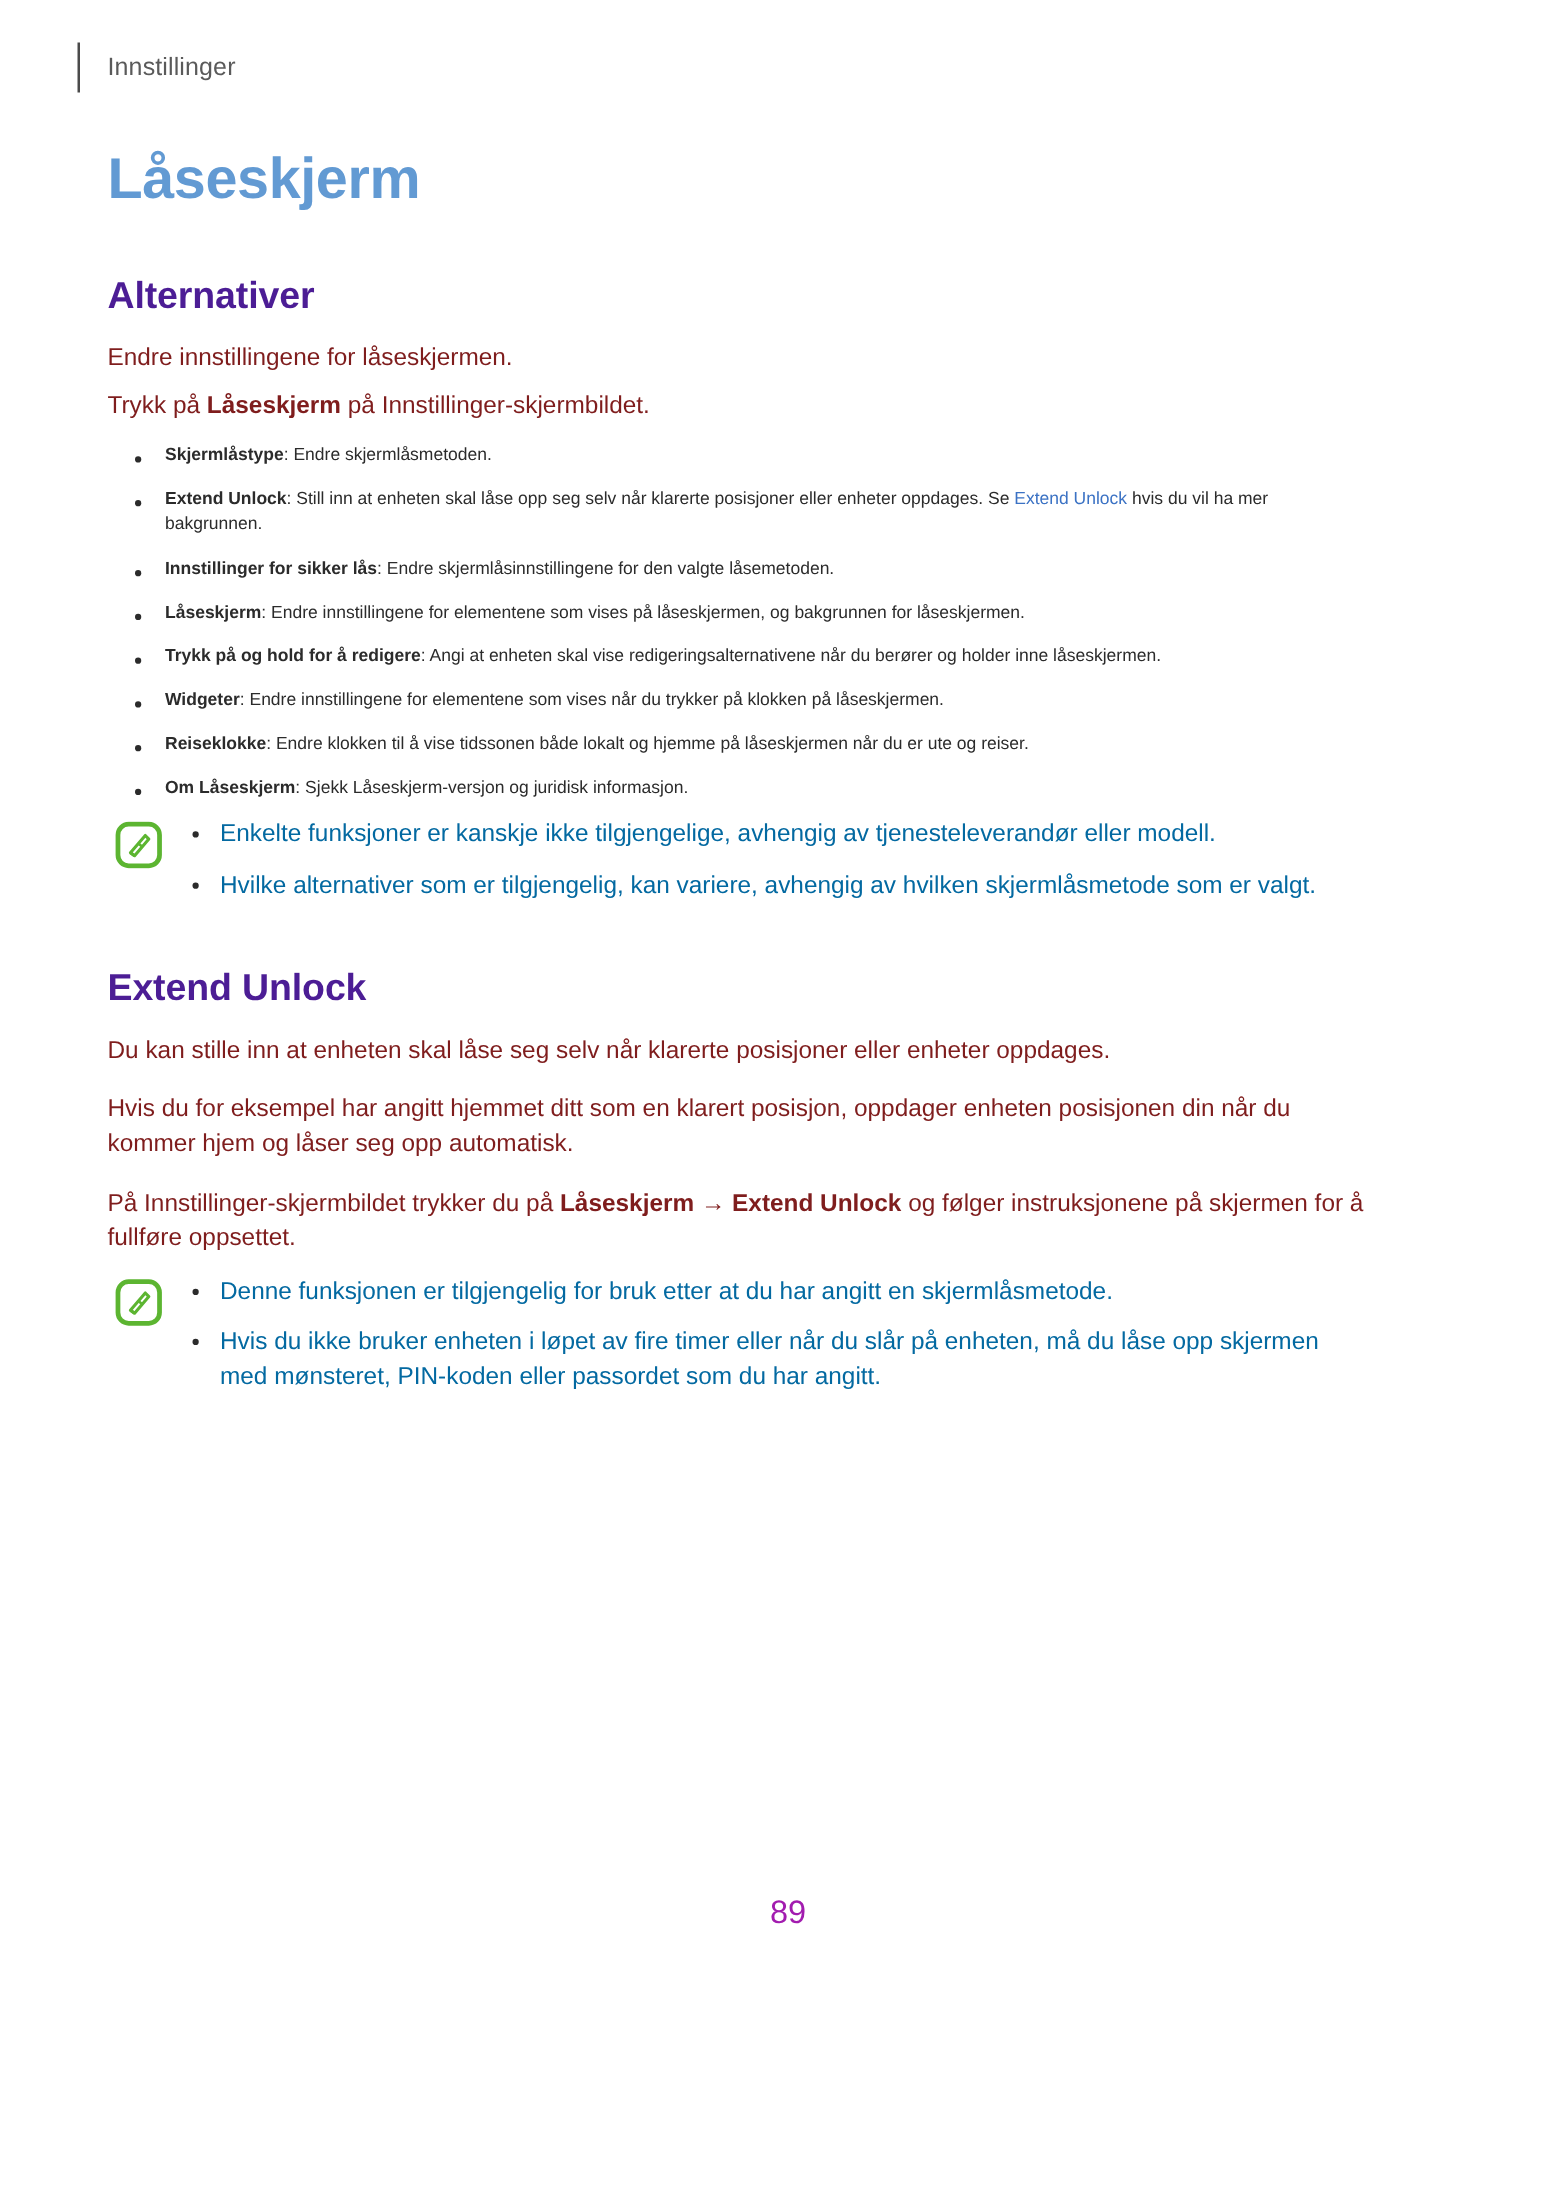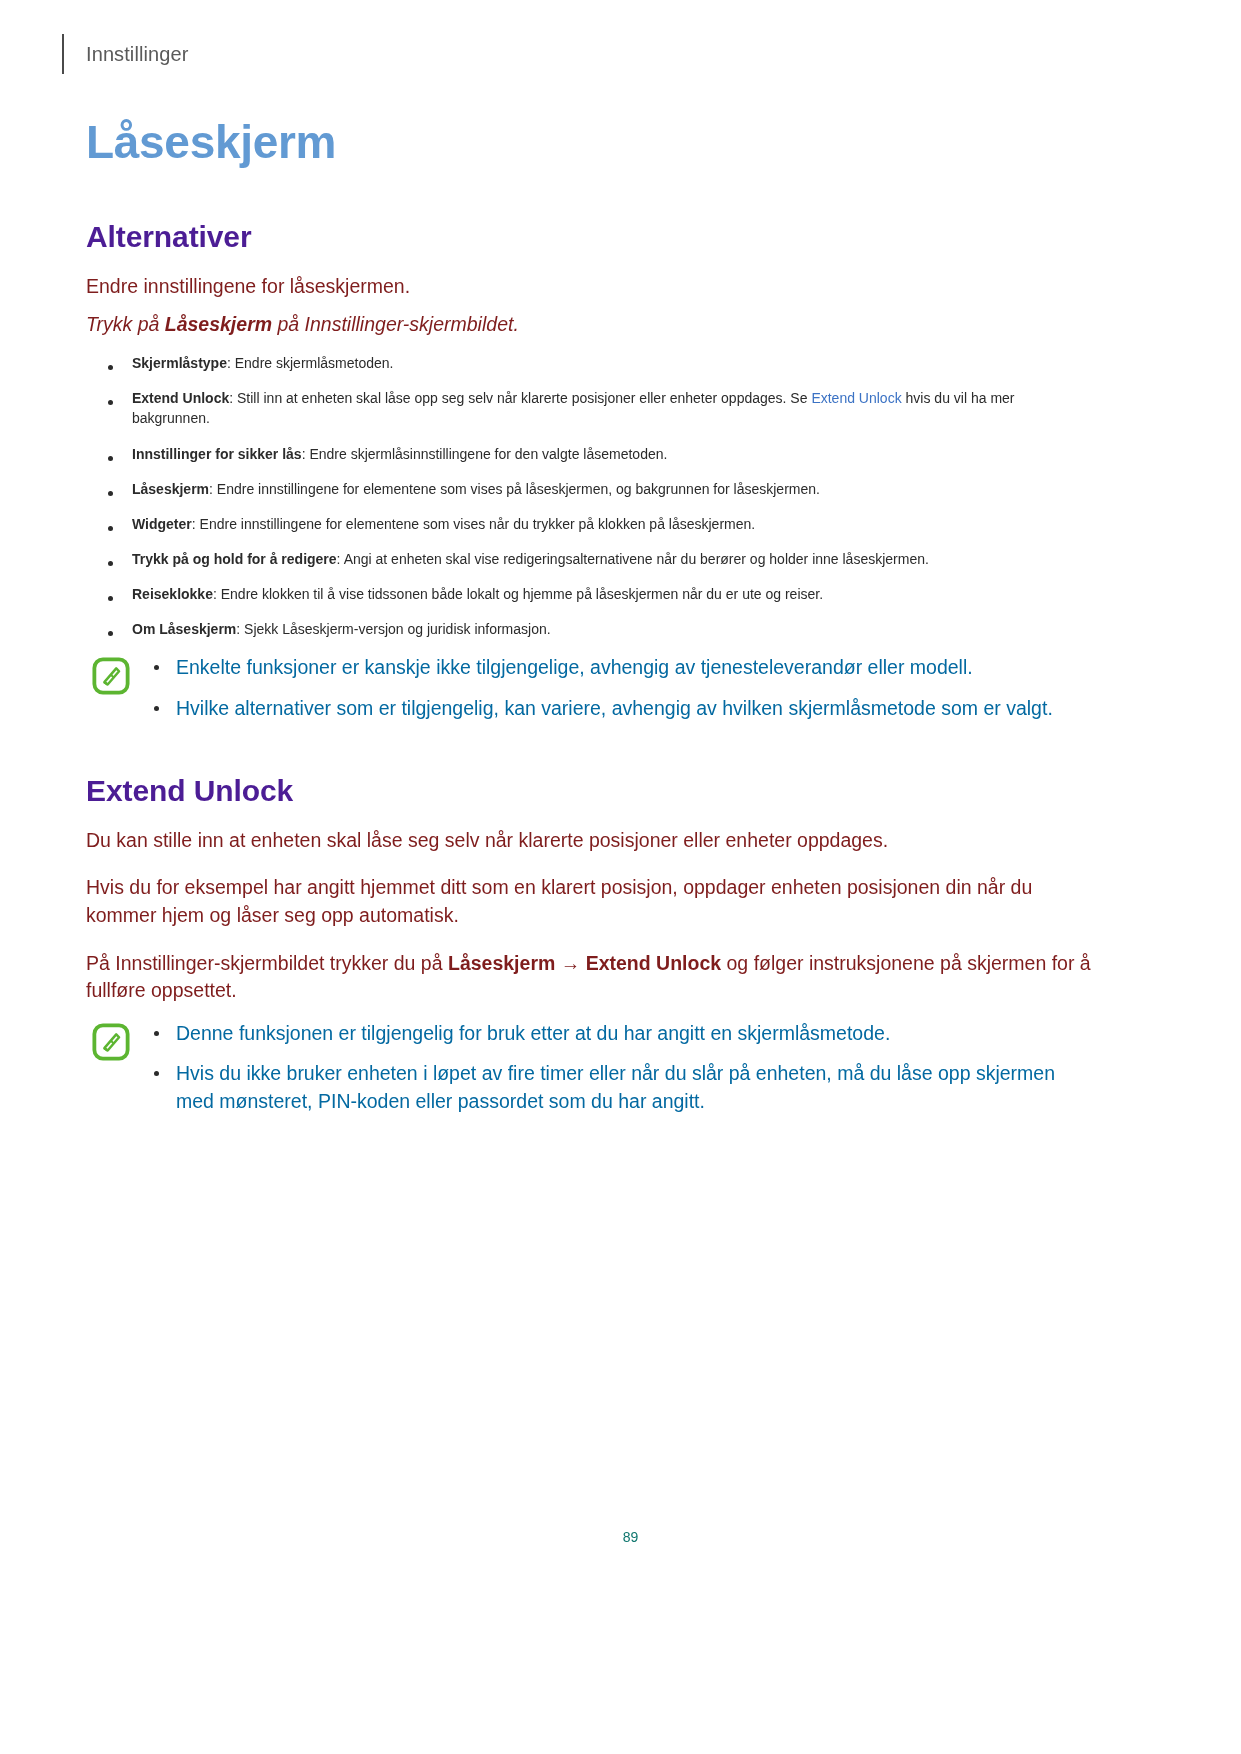--- a/index.html
+++ b/index.html
@@ -64,21 +64,21 @@
     letter-spacing: -0.1px;
     line-height: 1.1;
   }
 
   p.body-text {
     font-size: 19.5px;
     line-height: 1.42;
     margin: 20px 0 0 0;
     color: #7f1d1d;
   }
-  p.body-text.tight { margin-top: 11px; font-style: italic; }
+  p.body-text.tight { margin-top: 11px; }
 
   .bold { font-weight: bold; }
   .xref { color: #3b72c4; }
 
   
   ul.bullets {
     list-style: none;
     margin: 14px 0 0 0;
     padding: 0;
   }
@@ -141,22 +141,22 @@
     background: #2b2b2b;
   }
 
   
   .page-number {
     position: absolute;
     left: 0;
     right: 0;
     bottom: 205px;
     text-align: center;
-    font-size: 14px;
-    color: #0f766e;
+    font-size: 26px;
+    color: #a21caf;
     padding-left: 20px;
   }
 </style>
 </head>
 <body>
 
 <div class="page">
 
   <div class="header">
     <div class="header-rule"></div>
@@ -175,23 +175,23 @@
 
     <ul class="bullets">
       <li><span class="bold">Skjermlåstype</span><span>: </span><span>Endre skjermlåsmetoden.</span></li>
 
       <li><span class="bold">Extend Unlock</span><span>: </span><span>Still inn at enheten skal låse opp seg selv når klarerte posisjoner eller enheter oppdages. Se </span><span class="xref">Extend Unlock</span><span> hvis du vil ha mer bakgrunnen.</span></li>
 
       <li><span class="bold">Innstillinger for sikker lås</span><span>: </span><span>Endre skjermlåsinnstillingene for den valgte låsemetoden.</span></li>
 
       <li><span class="bold">Låseskjerm</span><span>: </span><span>Endre innstillingene for elementene som vises på låseskjermen, og bakgrunnen for låseskjermen.</span></li>
 
+      <li><span class="bold">Trykk på og hold for å redigere</span><span>: </span><span>Angi at enheten skal vise redigeringsalternativene når du berører og holder inne låseskjermen.</span></li>
+
       <li><span class="bold">Widgeter</span><span>: </span><span>Endre innstillingene for elementene som vises når du trykker på klokken på låseskjermen.</span></li>
-
-      <li><span class="bold">Trykk på og hold for å redigere</span><span>: </span><span>Angi at enheten skal vise redigeringsalternativene når du berører og holder inne låseskjermen.</span></li>
 
       <li><span class="bold">Reiseklokke</span><span>: </span><span>Endre klokken til å vise tidssonen både lokalt og hjemme på låseskjermen når du er ute og reiser.</span></li>
 
       <li><span class="bold">Om Låseskjerm</span><span>: </span><span>Sjekk Låseskjerm-versjon og juridisk informasjon.</span></li>
     </ul>
 
     <div class="note">
       <span class="note-icon">
         <svg viewBox="0 0 40 40" width="38" height="38" aria-hidden="true">
           <rect x="2.5" y="2.5" width="35" height="35" rx="9" ry="9" fill="#ffffff" stroke="#5cb531" stroke-width="4"></rect>

